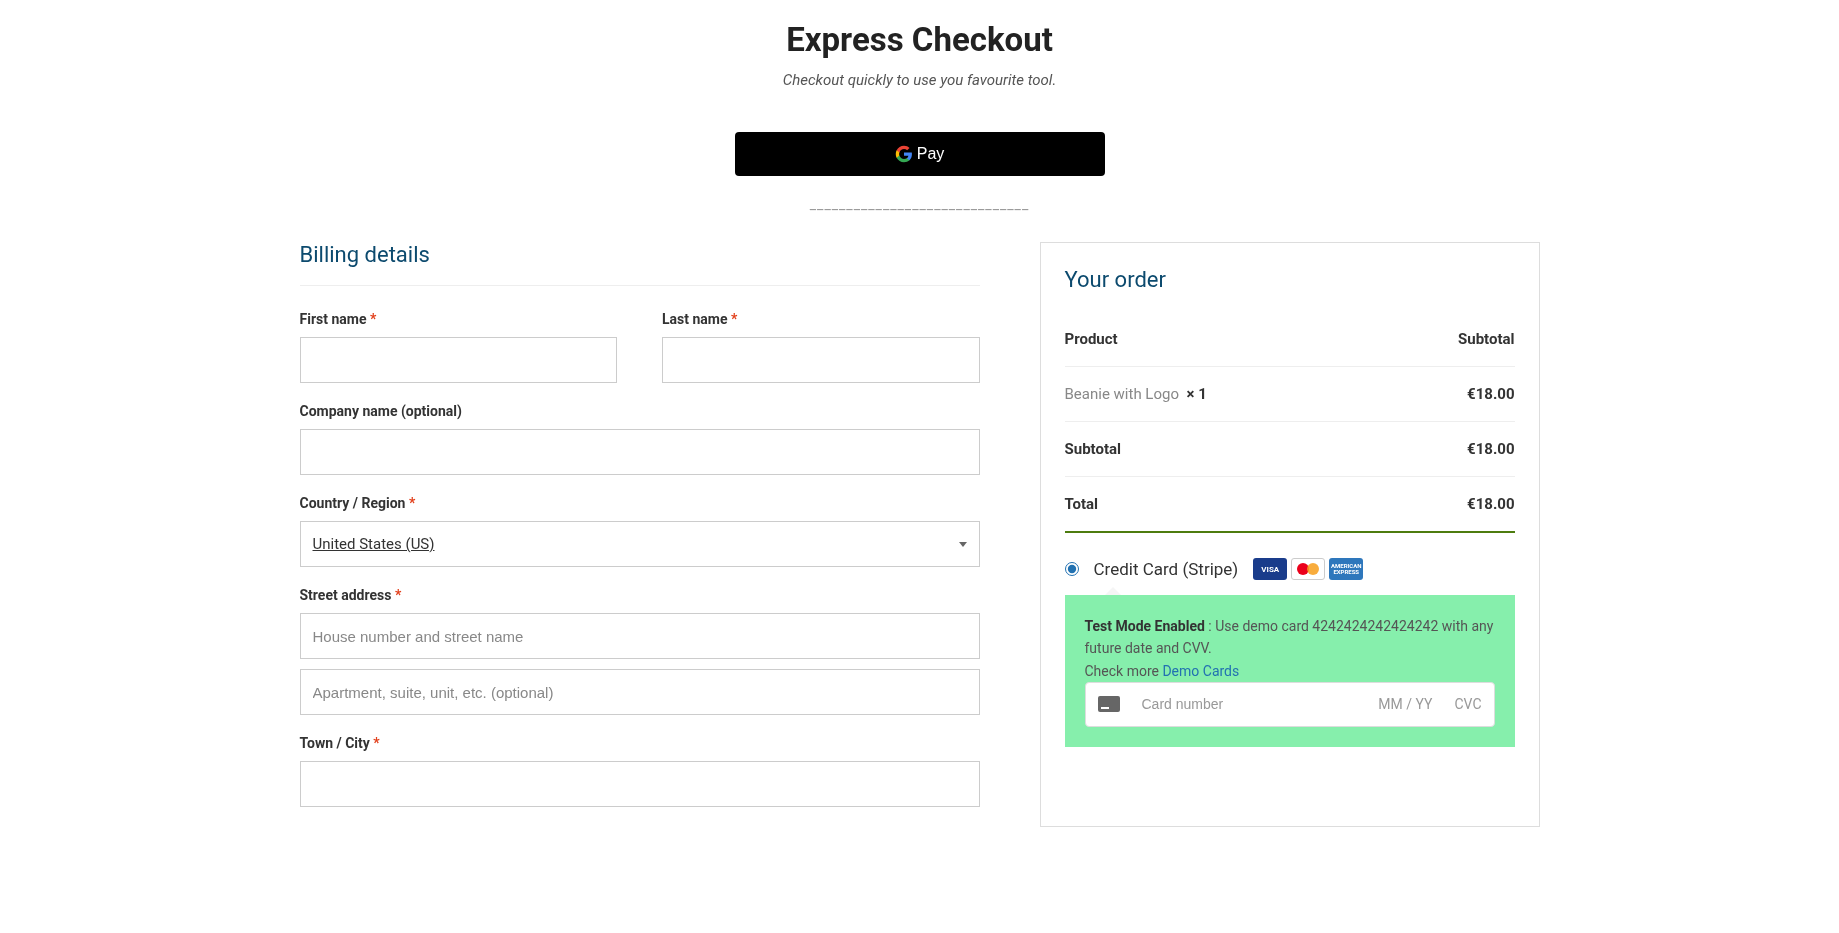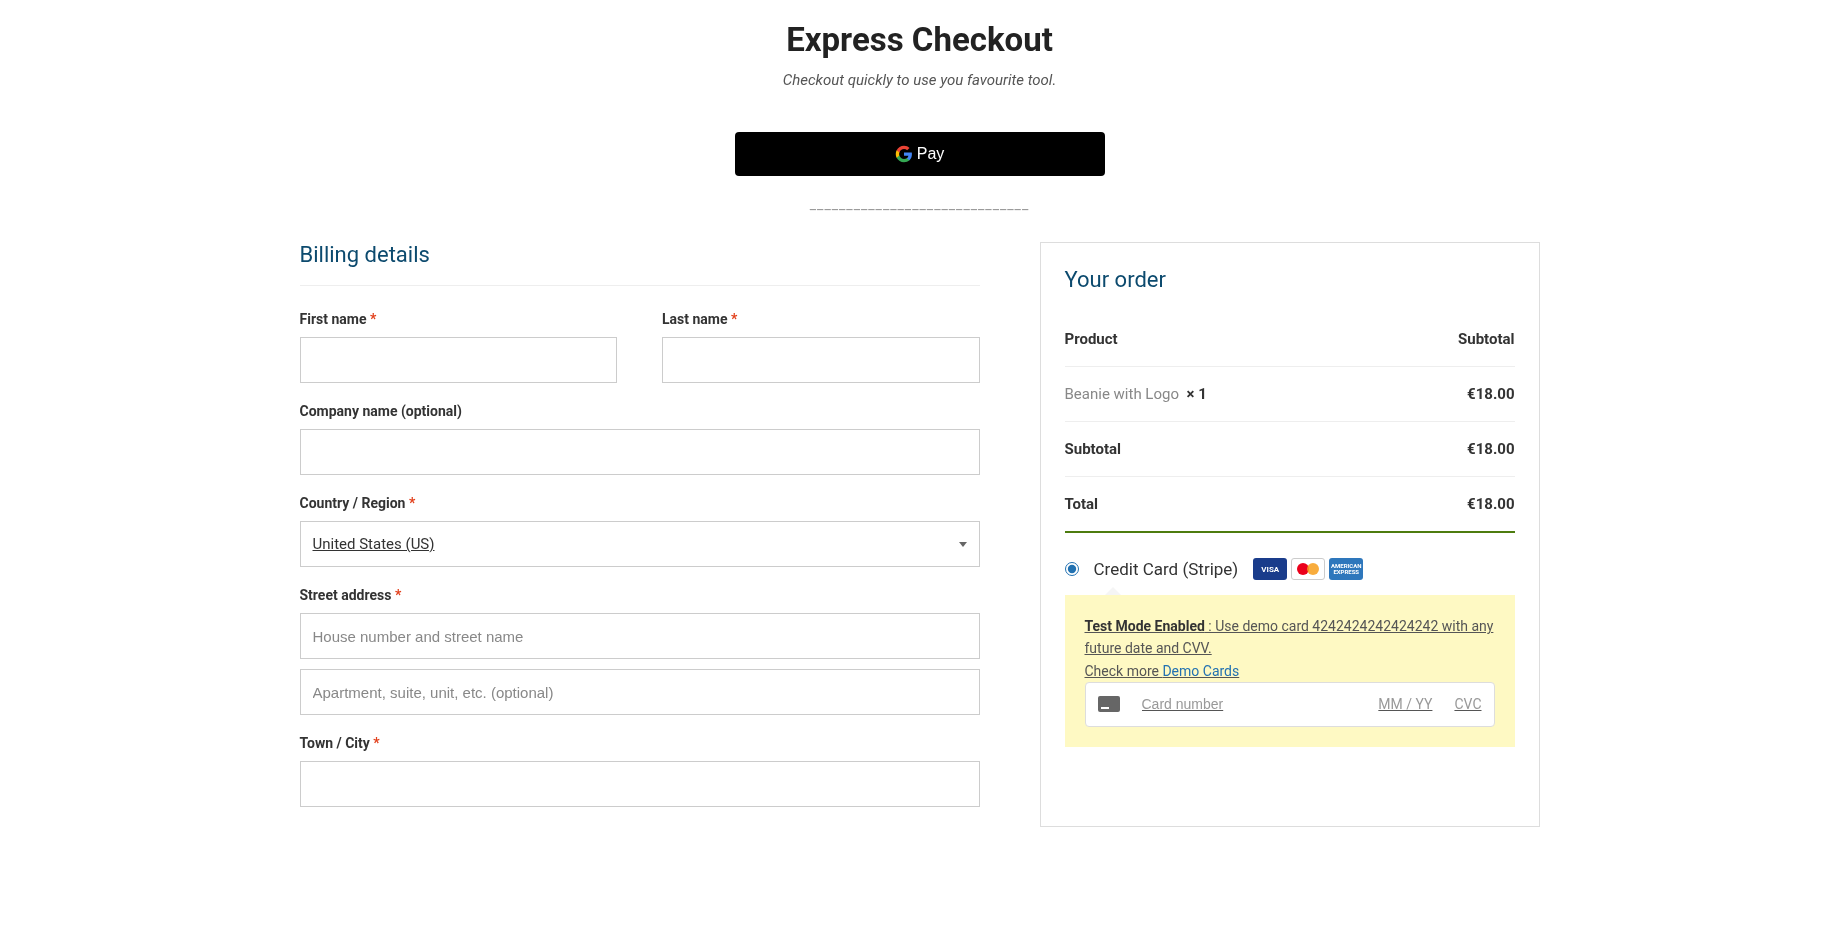--- a/index.html
+++ b/index.html
@@ -37,21 +37,21 @@
 .payment-radio-row { display: flex; align-items: center; gap: 15px; margin-bottom: 15px; }
 .payment-radio { width: 14px; height: 14px; accent-color: #2271b1; }
 .payment-label { font-size: 17px; color: #333; }
 .card-logos { display: flex; gap: 4px; }
 .card-logo { width: 34px; height: 22px; border-radius: 3px; display: flex; align-items: center; justify-content: center; font-size: 8px; font-weight: bold; color: #fff; }
 .visa-logo { background: #1a3c8b; }
 .mc-logo { background: #fff; border: 1px solid #ccc; position: relative; }
 .mc-logo::before { content: ''; position: absolute; width: 12px; height: 12px; background: #eb001b; border-radius: 50%; left: 5px; }
 .mc-logo::after { content: ''; position: absolute; width: 12px; height: 12px; background: #f79e1b; border-radius: 50%; right: 5px; opacity: 0.85; }
 .amex-logo { background: #2e77bc; font-size: 6px; line-height: 1; text-align:center; }
-.payment-box { background: #fef9c3; padding: 20px; font-size: 14px; color: #555; line-height: 1.6; position: relative; text-decoration: underline; }
+.payment-box { background: #86efac; padding: 20px; font-size: 14px; color: #555; line-height: 1.6; position: relative; }
 .payment-box::before { content: ''; position: absolute; top: -8px; left: 40px; width: 0; height: 0; border-left: 8px solid transparent; border-right: 8px solid transparent; border-bottom: 8px solid #f5f5f5; }
 .test-bold { font-weight: 700; color: #333; }
 .demo-link { color: #2271b1; text-decoration: none; }
 .card-input-wrap { background: #fff; border: 1px solid #ddd; border-radius: 4px; padding: 10px 12px; display: flex; align-items: center; gap: 22px; }
 .card-icon { width: 22px; height: 16px; background: #666; border-radius: 2px; position: relative; flex-shrink: 0; }
 .card-icon::after { content: ''; position: absolute; bottom: 3px; left: 3px; width: 8px; height: 2px; background: #fff; }
 .card-num-input { border: none; outline: none; flex: 1; font-size: 14px; color: #333; background: transparent; }
 .card-num-input::placeholder { color: #999; }
 .card-extra { color: #999; font-size: 14px; white-space: nowrap; }
 </style>

